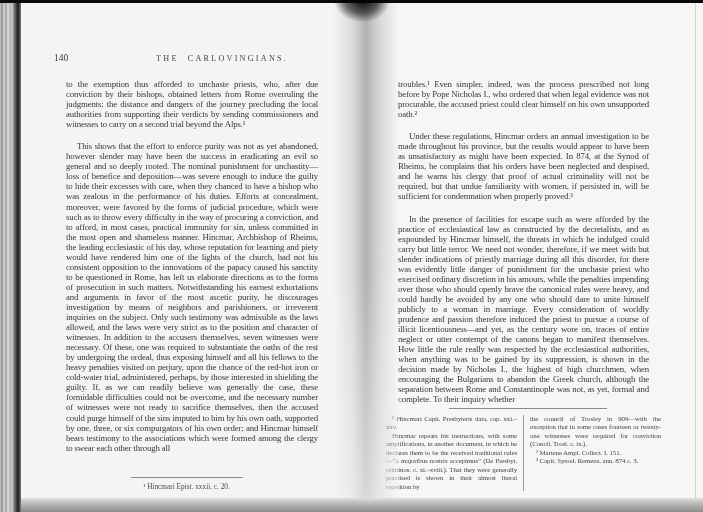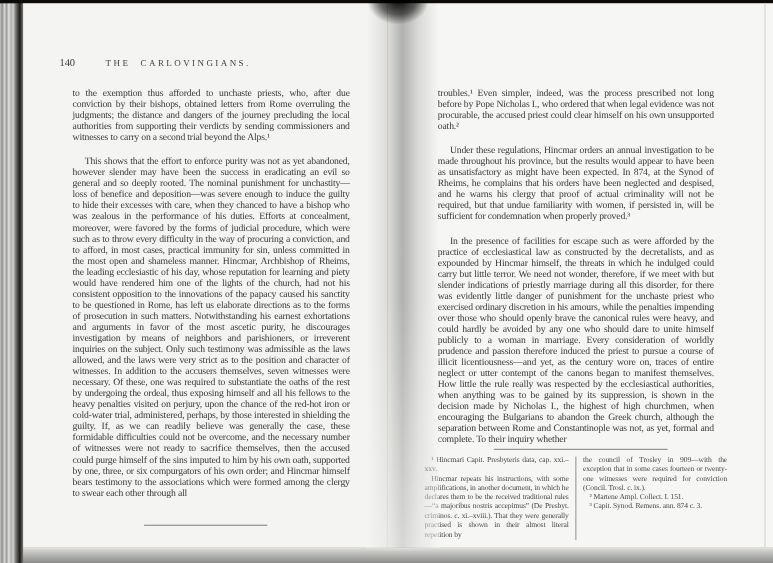--- a/index.html
+++ b/index.html
@@ -1,20 +1,20 @@
 <!DOCTYPE html>
 <html><head>
 <meta charset="utf-8">
 <style>
   html, body { margin: 0; padding: 0; background: #222; }
   .stage {
     position: relative;
     width: 703px;
     height: 512px;
-    background: #a16207;
+    background: #ef4444;
     overflow: hidden;
     font-family: "Liberation Serif", "DejaVu Serif", serif;
   }
   
   .top-bar {
     position: absolute; top: 0; left: 0; width: 703px; height: 3px;
     background: #0a0a0a;
   }
   .left-edge {
     position: absolute; left: 0; top: 0; width: 21px; height: 512px;
@@ -54,21 +54,21 @@
   
   .header-row {
     position: absolute; top: 50px; display: flex; align-items: baseline;
     color: #424242;
   }
   .page.left  .header-row { left: 33px; right: 22px; }
   .page.right .header-row { left: 34px; right: 42px; }
   .page-number { width: 42px; font-size: 9.5px; color: #3c3c3c; }
   .page.right .page-number { text-align: right; }
   .running-title {
-    flex: 1; text-align: left;
+    flex: 1; text-align: right;
     font-size: 8.2px; letter-spacing: 2.2px; word-spacing: 5px;
     color: #474747; white-space: nowrap;
   }
   .body-text {
     position: absolute; top: 64px; text-align: justify;
     font-size: 8.8px; line-height: 10.05px; letter-spacing: -0.15px;
     color: #383838;
   }
   .page.left  .body-text { left: 33px; right: 22px; }
   .page.right .body-text { left: 34px; right: 42px; }
@@ -108,20 +108,21 @@
     <div class="header-row">
       <span class="page-number">140</span>
       <span class="running-title">THE CARLOVINGIANS.</span>
       <span class="page-number"></span>
     </div>
     <div class="body-text">
       <p>to the exemption thus afforded to unchaste priests, who, after due conviction by their bishops, obtained letters from Rome overruling the judgments; the distance and dangers of the journey precluding the local authorities from supporting their verdicts by sending commissioners and witnesses to carry on a second trial beyond the Alps.¹</p>
       <p class="indent">This shows that the effort to enforce purity was not as yet abandoned, however slender may have been the success in eradicating an evil so general and so deeply rooted. The nominal punishment for unchastity—loss of benefice and deposition—was severe enough to induce the guilty to hide their excesses with care, when they chanced to have a bishop who was zealous in the performance of his duties. Efforts at concealment, moreover, were favored by the forms of judicial procedure, which were such as to throw every difficulty in the way of procuring a conviction, and to afford, in most cases, practical immunity for sin, unless committed in the most open and shameless manner. Hincmar, Archbishop of Rheims, the leading ecclesiastic of his day, whose reputation for learning and piety would have rendered him one of the lights of the church, had not his consistent opposition to the innovations of the papacy caused his sanctity to be questioned in Rome, has left us elaborate directions as to the forms of prosecution in such matters. Notwithstanding his earnest exhortations and arguments in favor of the most ascetic purity, he discourages investigation by means of neighbors and parishioners, or irreverent inquiries on the subject. Only such testimony was admissible as the laws allowed, and the laws were very strict as to the position and character of witnesses. In addition to the accusers themselves, seven witnesses were necessary. Of these, one was required to substantiate the oaths of the rest by undergoing the ordeal, thus exposing himself and all his fellows to the heavy penalties visited on perjury, upon the chance of the red-hot iron or cold-water trial, administered, perhaps, by those interested in shielding the guilty. If, as we can readily believe was generally the case, these formidable difficulties could not be overcome, and the necessary number of witnesses were not ready to sacrifice themselves, then the accused could purge himself of the sins imputed to him by his own oath, supported by one, three, or six compurgators of his own order; and Hincmar himself bears testimony to the associations which were formed among the clergy to swear each other through all</p>
     </div>
     <div class="footnote-rule"></div>
+    <div class="footnote-center">¹ Hincmari Epist. xxxii. c. 20.</div>
   </div>
 
   <div class="page right">
     <div class="body-text">
       <p>troubles.¹ Even simpler, indeed, was the process prescribed not long before by Pope Nicholas I., who ordered that when legal evidence was not procurable, the accused priest could clear himself on his own unsupported oath.²</p>
       <p class="indent">Under these regulations, Hincmar orders an annual investigation to be made throughout his province, but the results would appear to have been as unsatisfactory as might have been expected. In 874, at the Synod of Rheims, he complains that his orders have been neglected and despised, and he warns his clergy that proof of actual criminality will not be required, but that undue familiarity with women, if persisted in, will be sufficient for condemnation when properly proved.³</p>
       <p class="indent">In the presence of facilities for escape such as were afforded by the practice of ecclesiastical law as constructed by the decretalists, and as expounded by Hincmar himself, the threats in which he indulged could carry but little terror. We need not wonder, therefore, if we meet with but slender indications of priestly marriage during all this disorder, for there was evidently little danger of punishment for the unchaste priest who exercised ordinary discretion in his amours, while the penalties impending over those who should openly brave the canonical rules were heavy, and could hardly be avoided by any one who should dare to unite himself publicly to a woman in marriage. Every consideration of worldly prudence and passion therefore induced the priest to pursue a course of illicit licentiousness—and yet, as the century wore on, traces of entire neglect or utter contempt of the canons began to manifest themselves. How little the rule really was respected by the ecclesiastical authorities, when anything was to be gained by its suppression, is shown in the decision made by Nicholas I., the highest of high churchmen, when encouraging the Bulgarians to abandon the Greek church, although the separation between Rome and Constantinople was not, as yet, formal and complete. To their inquiry whether</p>
     </div>
     <div class="footnote-rule"></div>
     <div class="footnotes-cols">

